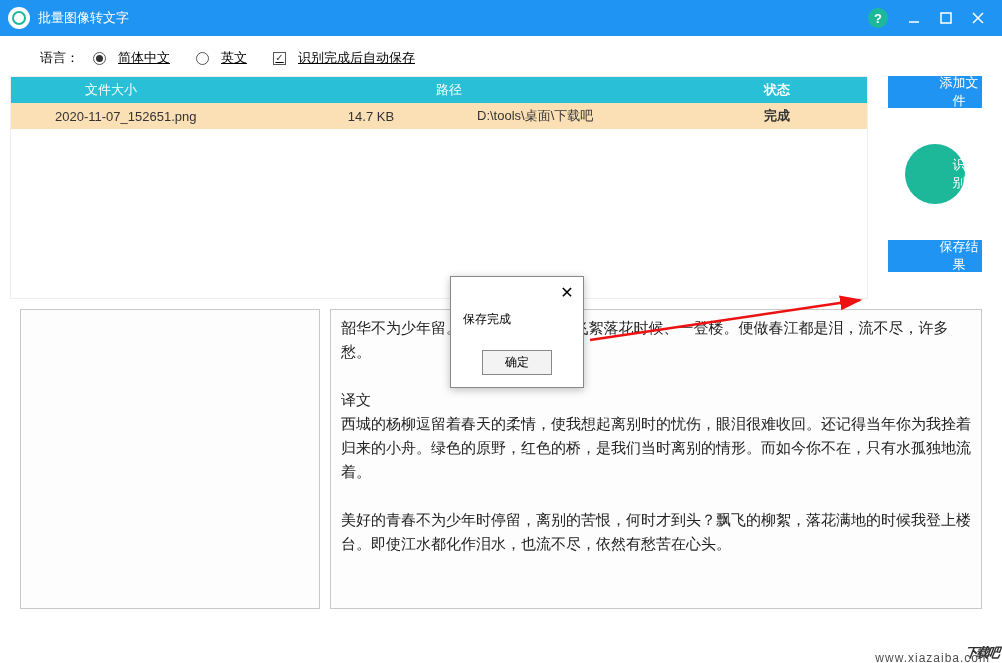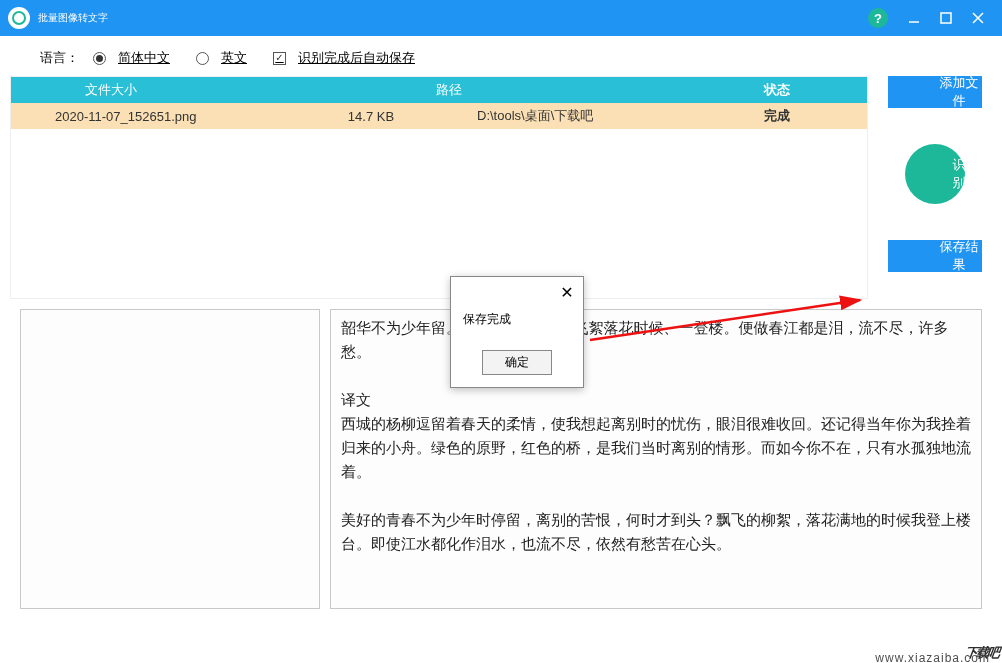--- a/index.html
+++ b/index.html
@@ -1,21 +1,21 @@
 <!DOCTYPE html>
 <html><head>
 <meta charset="utf-8">
 <style>
 * { margin: 0; padding: 0; box-sizing: border-box; font-family: "Microsoft YaHei", sans-serif; font-size: 13px; }
 body { width: 1002px; height: 663px; background: #fff; overflow: hidden; position: relative; }
 
 .titlebar { height: 36px; background: #2094f2; display: flex; align-items: center; color: #fff; padding: 0 8px; }
 .app-icon { width: 22px; height: 22px; background: #fff; border-radius: 50%; display: flex; align-items: center; justify-content: center; margin-right: 8px; }
 .app-icon-inner { width: 14px; height: 14px; border: 2px solid #1db89a; border-radius: 50%; }
-.titlebar .title { flex: 1; font-size: 10px; }
+.titlebar .title { flex: 1; font-size: 13px; }
 .titlebar .win-btn { width: 32px; height: 32px; display: flex; align-items: center; justify-content: center; cursor: pointer; }
 .help-icon { width: 20px; height: 20px; border-radius: 50%; background: #1db89a; color: #fff; display: flex; align-items: center; justify-content: center; font-weight: bold; margin-right: 10px; font-size: 13px; }
 .win-icon { stroke: #fff; stroke-width: 1.5; fill: none; }
 
 .options-row { height: 28px; margin: 8px 20px 4px 40px; display: flex; align-items: center; gap: 10px; }
 .options-row .lbl { margin-right: 4px; }
 .radio-item, .check-item { display: flex; align-items: center; gap: 12px; margin-right: 16px; cursor: pointer; text-decoration: underline; }
 .radio { width: 13px; height: 13px; border: 1px solid #555; border-radius: 50%; display: flex; align-items: center; justify-content: center; }
 .radio.checked::after { content:""; width: 7px; height: 7px; background: #333; border-radius: 50%; }
 .checkbox { width: 13px; height: 13px; border: 1px solid #555; display: flex; align-items: center; justify-content: center; font-size: 10px; line-height: 1; color: #333; }

